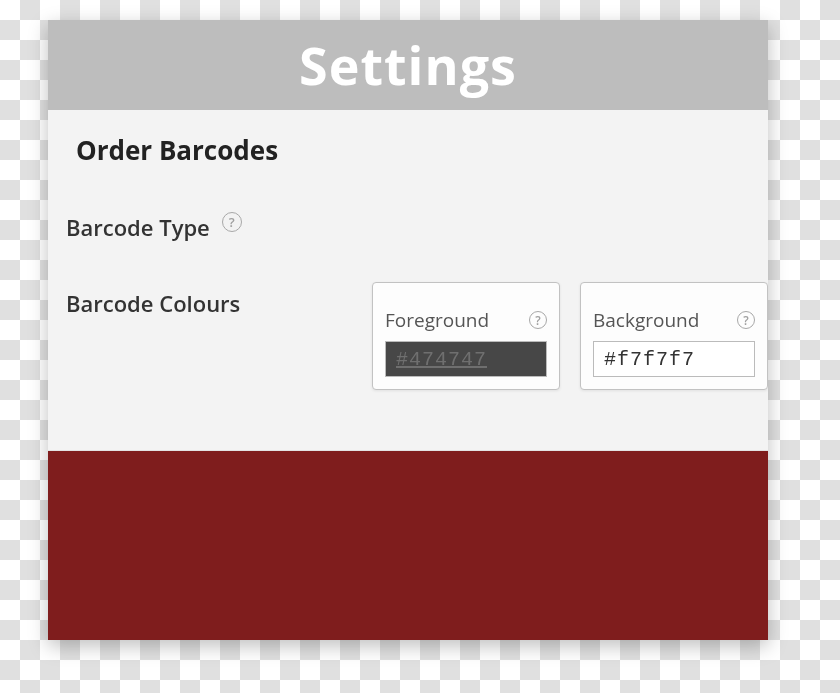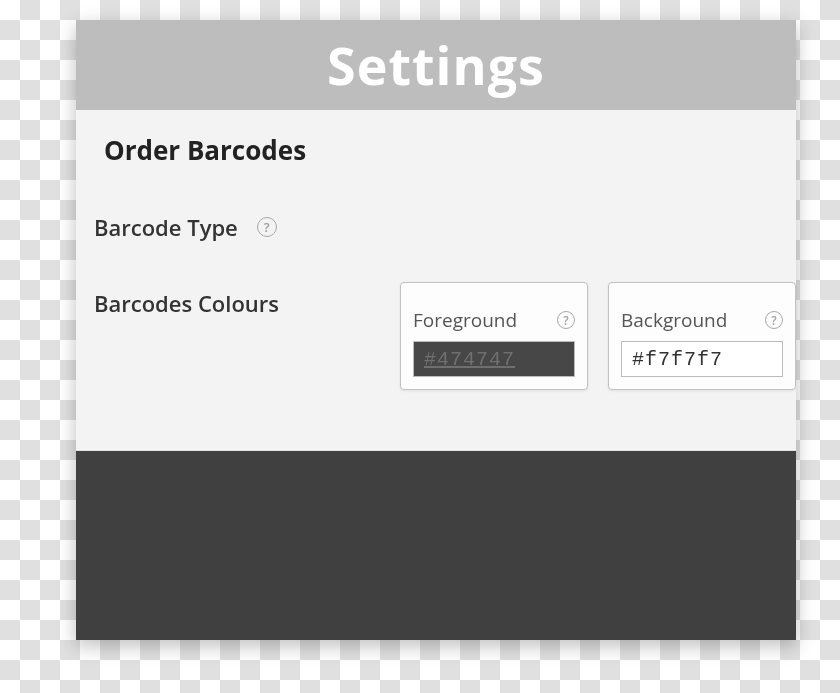--- a/index.html
+++ b/index.html
@@ -12,25 +12,25 @@
         linear-gradient(-45deg, #e0e0e0 25%, transparent 25%),
         linear-gradient(45deg, transparent 75%, #e0e0e0 75%),
         linear-gradient(-45deg, transparent 75%, #e0e0e0 75%);
       background-size: 40px 40px;
       background-position: 0 0, 0 20px, 20px -20px, -20px 0;
       background-color: #ffffff;
       position: relative;
     }
     .window {
       position: absolute;
-      left: 76px;
+      left: 48px;
       top: 20px;
       width: 720px;
       height: 620px;
-      background: #404040;
+      background: #7f1d1d;
       box-shadow: 0 6px 18px rgba(0,0,0,0.25);
       overflow: hidden;
     }
     .titlebar {
       height: 90px;
       background: #bdbdbd;
       color: #ffffff;
       text-align: center;
       font-size: 52px;
       font-weight: 700;
@@ -50,25 +50,25 @@
       padding: 4px 18px 18px 28px;
     }
     .row {
       display: flex;
       align-items: flex-start;
       padding: 20px 0 20px 18px;
     }
     .label-cell {
       width: 310px;
       display: flex;
-      align-items: center;
+      align-items: flex-start;
       font-size: 22px;
       font-weight: 600;
       color: #333;
-      gap: 19px;
+      gap: 12px;
       padding-top: 6px;
     }
     .help-icon {
       display: inline-flex;
       justify-content: center;
       align-items: center;
       width: 20px;
       height: 20px;
       border: 1.5px solid #a8a8a8;
       border-radius: 50%;
@@ -152,21 +152,21 @@
 
     <div class="row">
       <div class="label-cell">
         <span>Barcode Type</span>
         <span class="help-icon">?</span>
       </div>
     </div>
 
     <div class="row">
       <div class="label-cell">
-        <span>Barcodes Colours</span>
+        <span>Barcode Colours</span>
       </div>
       <div class="control-cell">
 
         <div class="color-box">
           <div class="color-box-header">
             <span>Foreground</span>
             <span class="help-icon small">?</span>
           </div>
           <div class="swatch dark">
             <span>#474747</span>

